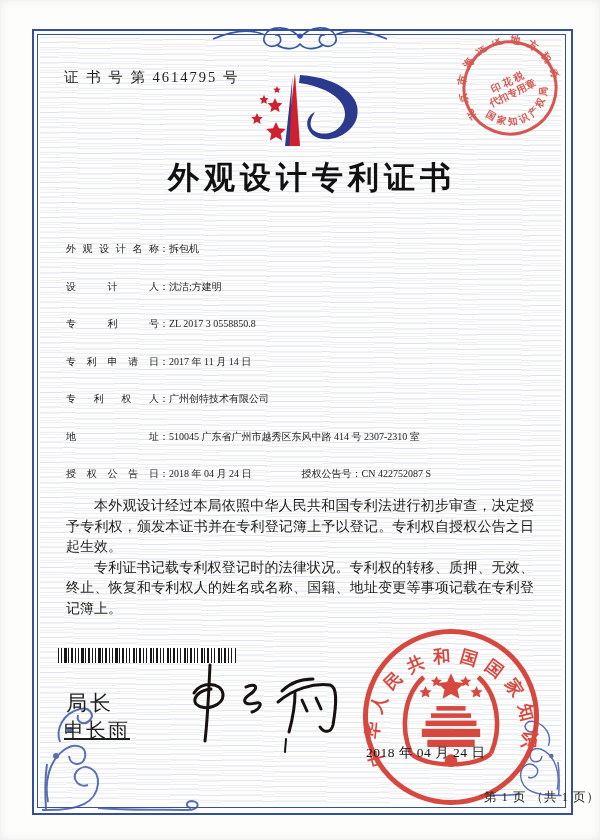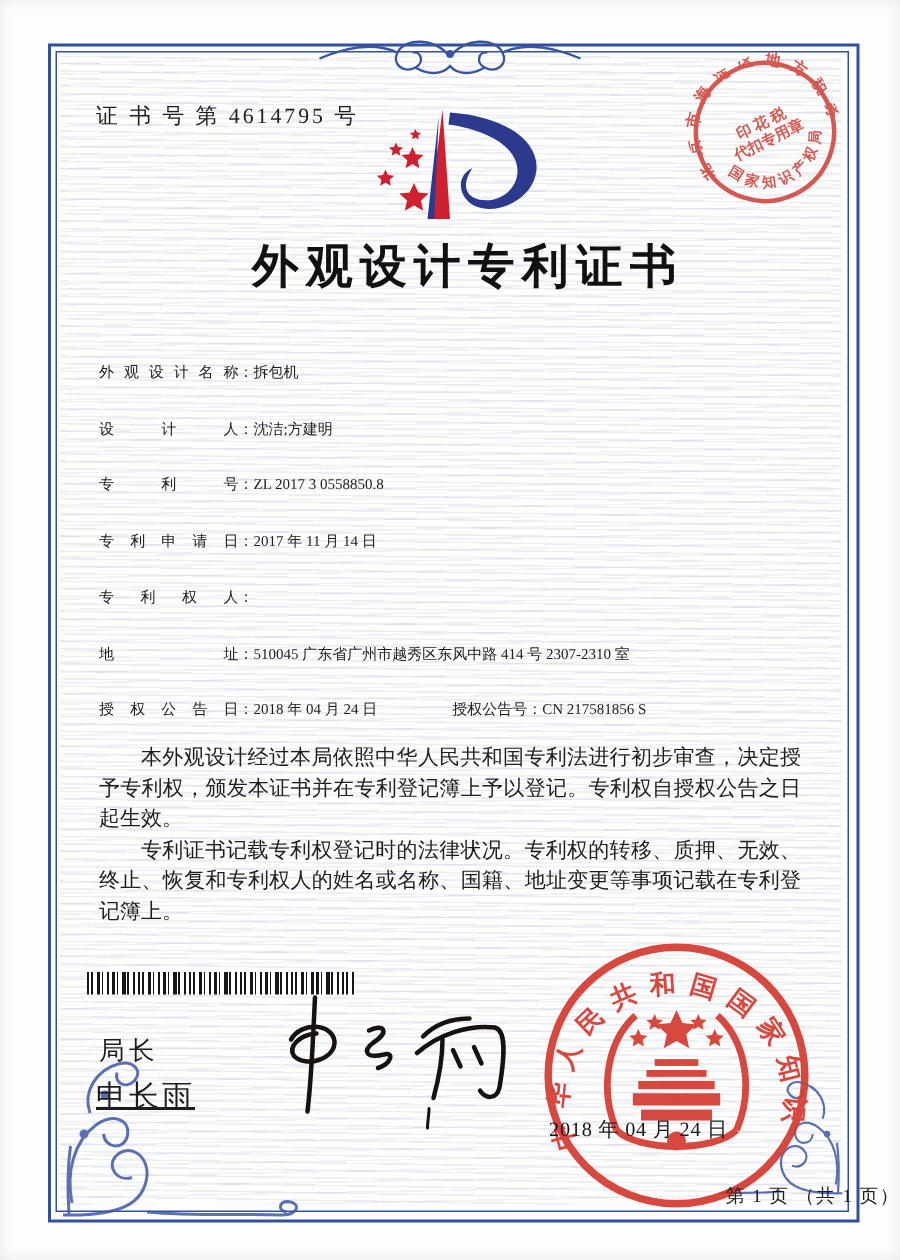--- a/index.html
+++ b/index.html
@@ -27,21 +27,21 @@
   .paras{position:absolute;left:66px;top:496px;width:468px;font-size:14px;
          line-height:20.5px;text-align:justify;}
   .paras p{margin:0;text-indent:2em;}
   .barcode{position:absolute;left:58px;top:648px;width:178px;height:15px;background-color:#fff;
     background-image:repeating-linear-gradient(90deg,
       #161616 0 1.5px, transparent 1.5px 3px,
       #161616 3px 4px, transparent 4px 6.5px,
       #161616 6.5px 9px, transparent 9px 10px,
       #161616 10px 11px, transparent 11px 13.5px,
       #161616 13.5px 15px, transparent 15px 17px);}
-  .signer-title{position:absolute;left:66px;top:689px;font-size:17px;letter-spacing:3px;}
+  .signer-title{position:absolute;left:66px;top:689px;font-size:21px;letter-spacing:3px;}
   .signer-name{position:absolute;left:64px;top:717px;font-size:20px;letter-spacing:2px;text-decoration:underline;}
   .signature{position:absolute;left:182px;top:653px;width:172px;height:102px;}
   .tax-stamp{position:absolute;left:460px;top:38px;width:100px;height:100px;
              transform:rotate(-26deg);opacity:.88;}
   .official-seal{position:absolute;left:360px;top:626px;width:182px;height:182px;opacity:.92;}
   .date-stamp{position:absolute;left:366px;top:744px;font-size:13.5px;letter-spacing:.5px;color:#161616;}
   .footer{position:absolute;left:0;top:789px;width:600px;text-align:right;font-size:12.5px;letter-spacing:1px;}
   .ornament-top{position:absolute;left:205px;top:22px;width:190px;height:32px;}
   .flourish-bl{position:absolute;left:36px;top:698px;width:175px;height:116px;}
   .flourish-br{position:absolute;left:438px;top:698px;width:128px;height:116px;transform:scaleX(-1);}
@@ -125,29 +125,30 @@
         <span>ZL 2017 3 0558850.8</span>
     </div>
     <div class="row">
       <span class="flabel">专利申请日</span>
         <span>：</span>
         <span>2017 年 11 月 14 日</span>
     </div>
     <div class="row">
       <span class="flabel">专利权人</span>
         <span>：</span>
+        <span>广州创特技术有限公司</span>
     </div>
     <div class="row">
       <span class="flabel">地址</span>
         <span>：</span>
         <span>510045 广东省广州市越秀区东风中路 414 号 2307-2310 室</span>
     </div>
     <div class="row">
       <span class="pair"><span class="flabel">授权公告日</span><span>：</span><span>2018 年 04 月 24 日</span></span>
-      <span class="pair pair2"><span>授权公告号</span><span>：</span><span>CN 217581856 S</span></span>
+      <span class="pair pair2"><span>授权公告号</span><span>：</span><span>CN 422752087 S</span></span>
     </div>
   </div>
 
   <div class="paras">
     <p>本外观设计经过本局依照中华人民共和国专利法进行初步审查，决定授予专利权，颁发本证书并在专利登记簿上予以登记。专利权自授权公告之日起生效。</p>
     <p>专利证书记载专利权登记时的法律状况。专利权的转移、质押、无效、终止、恢复和专利权人的姓名或名称、国籍、地址变更等事项记载在专利登记簿上。</p>
   </div>
 
   <div class="barcode"></div>
 

